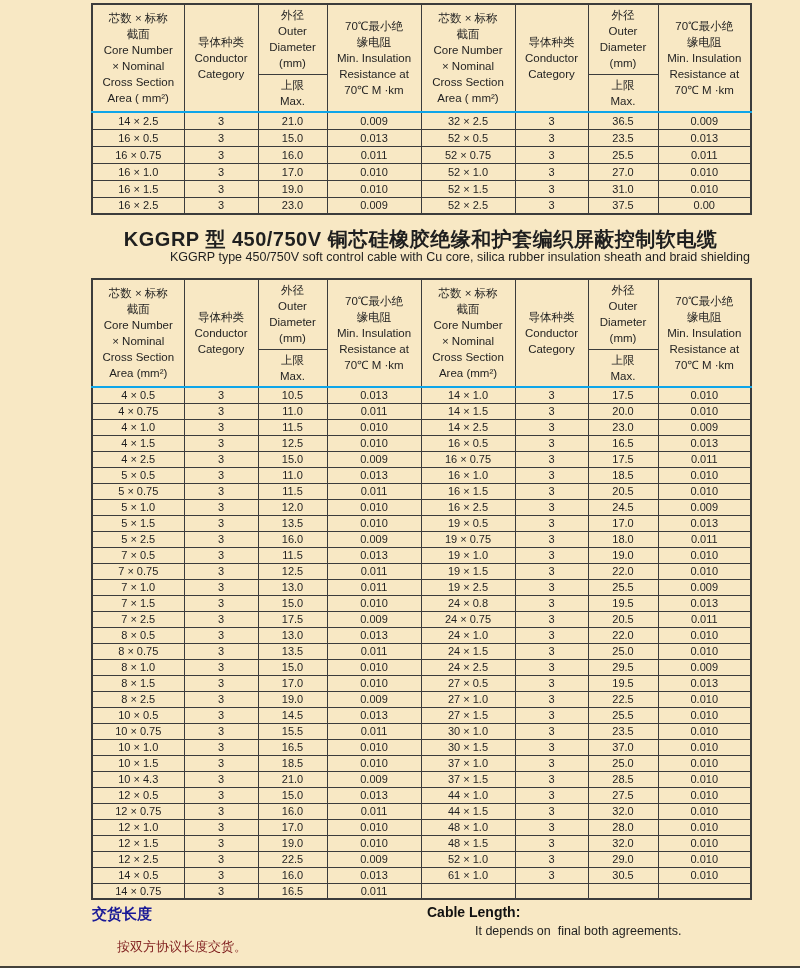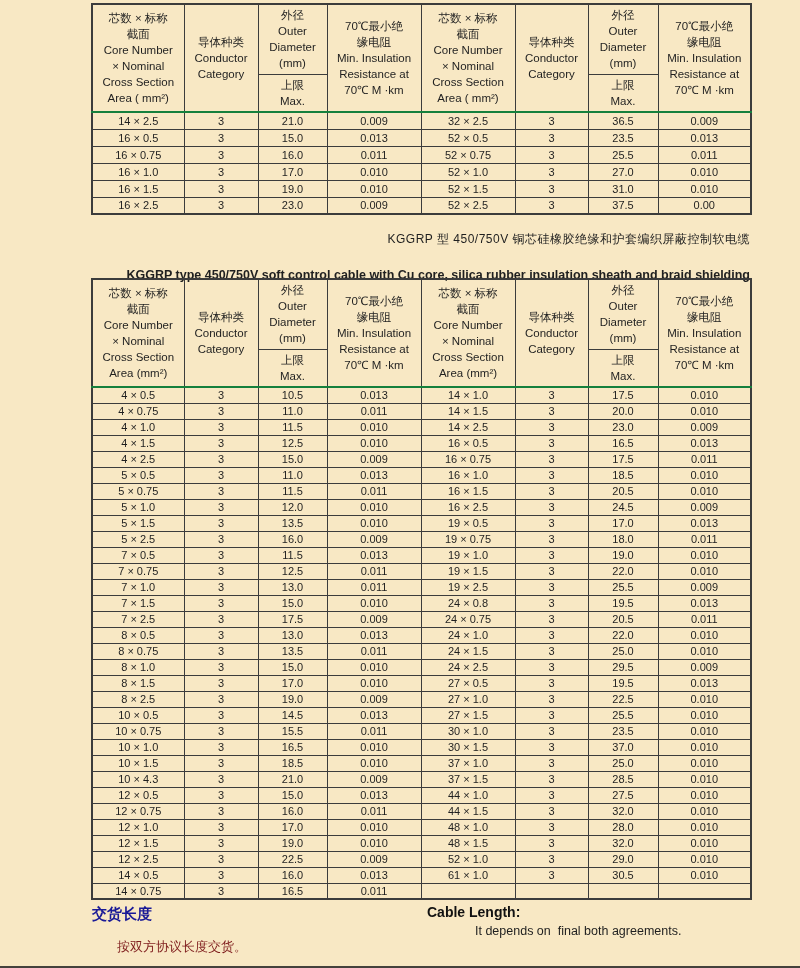--- a/index.html
+++ b/index.html
@@ -37,47 +37,48 @@
     padding: 0;
     overflow: hidden;
   }
   .spec-table thead th {
     font-weight: normal;
     font-size: 11.5px;
     line-height: 16px;
     white-space: pre-line;
     padding: 2px 1px;
   }
-  .spec-table thead { border-bottom: 2px solid #15803d; }
+  .spec-table thead { border-bottom: 2px solid #0ea5e9; }
   .spec-table thead tr.hrow1 { height: 70px; }
   .spec-table thead tr.hrow2 { height: 38px; }
   .t1 tbody tr { height: 17px; }
   .t2 tbody tr { height: 16px; }
   .spec-table tbody td {
     font-size: 11px;
     line-height: 12px;
   }
   .title-block {
     position: absolute;
     left: 91px;
     top: 231px;
     width: 659px;
     text-align: right;
   }
   .title-zh {
-    font-size: 12px;
-    font-weight: normal;
+    font-size: 20px;
+    font-weight: bold;
     line-height: 17px;
     letter-spacing: 0.5px;
+    text-align: center;
   }
   .title-en {
     font-size: 12.5px;
-    font-weight: bold;
+    font-weight: normal;
     line-height: 15px;
-    margin-top: 20px;
+    margin-top: 2px;
   }
   .footer-zh-title {
     position: absolute;
     left: 92px;
     top: 905px;
     font-size: 15px;
     font-weight: bold;
     color: #1a1a97;
   }
   .footer-en-title {

